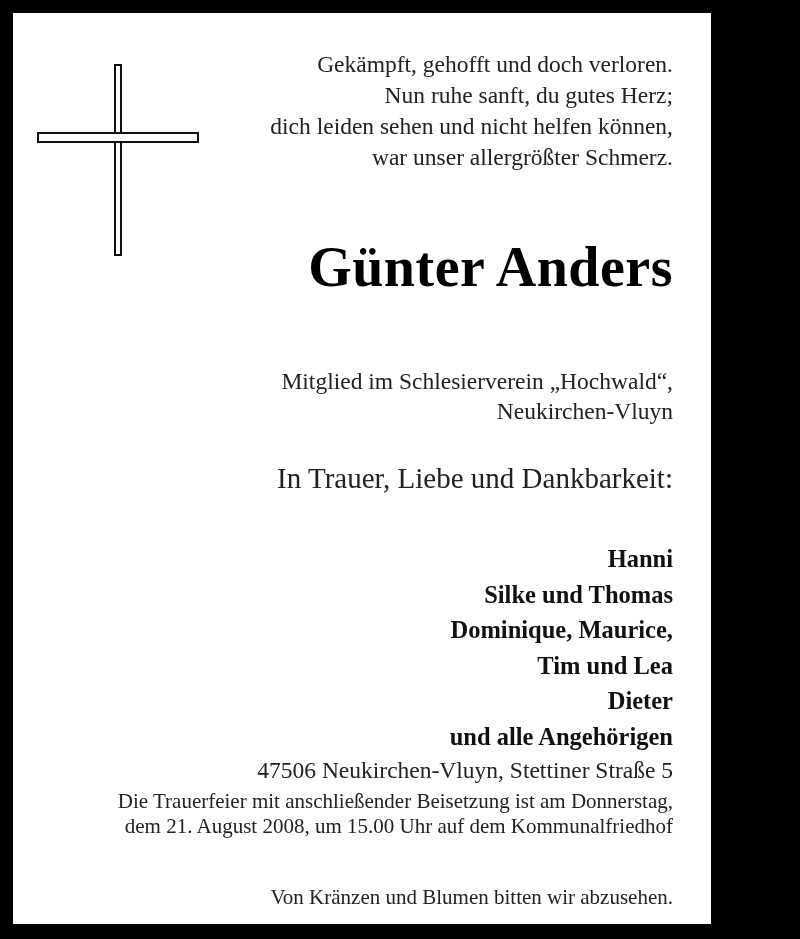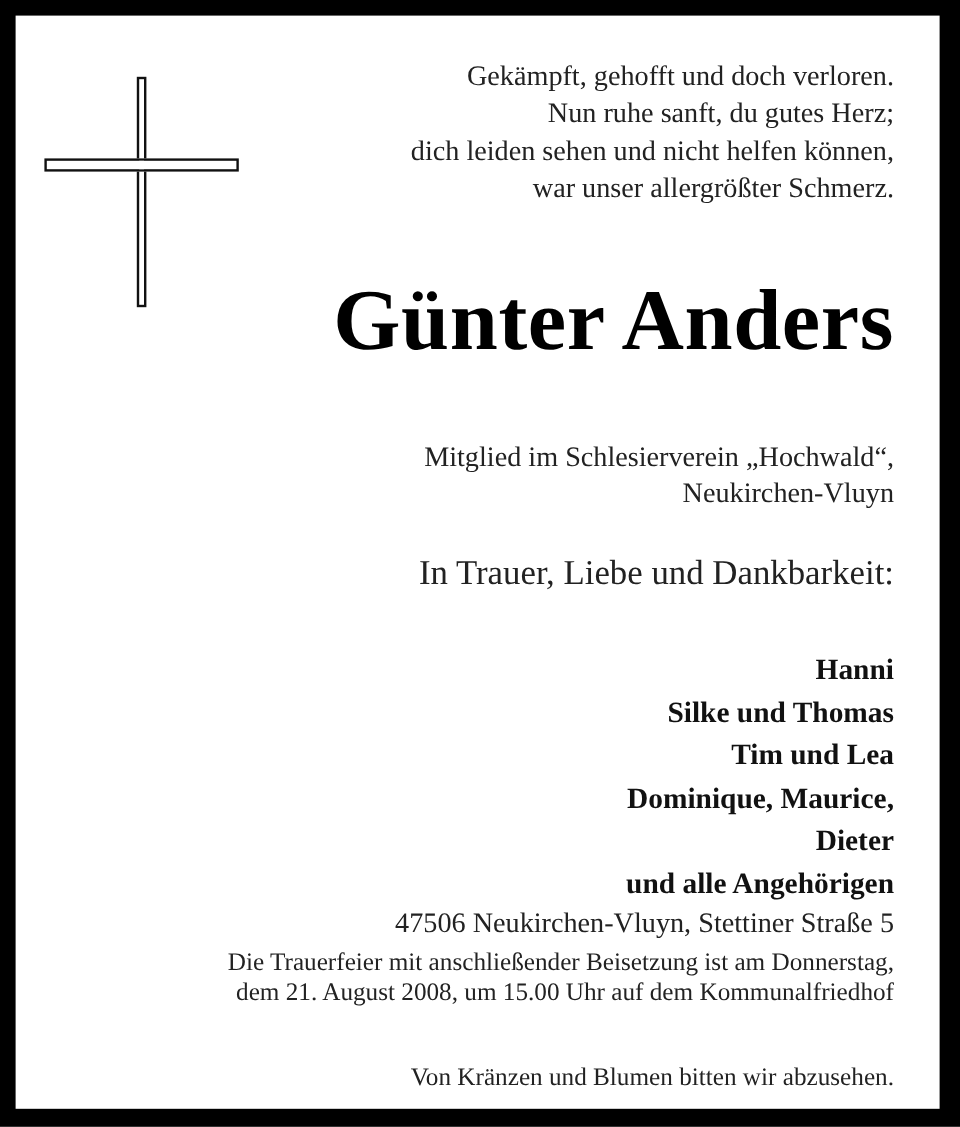--- a/index.html
+++ b/index.html
@@ -4,37 +4,37 @@
   <style>
     html, body { margin: 0; padding: 0; }
     body {
       width: 800px; height: 939px; background: #000;
       position: relative; overflow: hidden;
       font-family: "Liberation Serif", "DejaVu Serif", serif;
       color: #111;
     }
     .sheet {
       position: absolute; left: 13px; top: 13px;
-      width: 770px; height: 911px; background: #fff;
+      width: 698px; height: 911px; background: #fff;
     }
     .cross { position: absolute; left: 24px; top: 51px; width: 162px; height: 194px; }
     .cross .v {
       position: absolute; left: 77px; top: 0; width: 8px; height: 192px;
       border: 2px solid #111; background: #fff; box-sizing: border-box;
     }
     .cross .h {
       position: absolute; left: 0; top: 68px; width: 162px; height: 11px;
       border: 2px solid #111; background: #fff; box-sizing: border-box;
     }
     .cross .vi {
       position: absolute; left: 79px; top: 70px; width: 4px; height: 7px; background:#fff;
     }
     .right { position: absolute; right: 38px; text-align: right; }
     .poem { top: 36px; font-size: 23.5px; line-height: 31px; color: #222; }
-    .name { top: 214px; font-size: 72px; font-weight: bold; line-height: 80px; letter-spacing: 0.5px; color: #000; }
+    .name { top: 214px; font-size: 56px; font-weight: bold; line-height: 80px; letter-spacing: 0.5px; color: #000; }
     .dates { top: 304px; font-size: 23.5px; line-height: 30px; color: #222; }
     .dates span.gap { display: inline-block; width: 68px; }
     .member { top: 353px; font-size: 23.5px; line-height: 30px; color: #222; margin-left: 35px; }
     .intro { top: 450px; font-size: 29px; line-height: 30px; color: #222; }
     .family { top: 528px; font-size: 24.5px; line-height: 35.5px; font-weight: bold; color: #111; }
     .address { top: 742px; font-size: 23.5px; line-height: 30px; color: #222; }
     .funeral { top: 776px; font-size: 21px; line-height: 25px; color: #222; }
     .flowers { top: 871px; font-size: 21px; line-height: 26px; color: #222; }
     .line { display: block; white-space: nowrap; }
   </style>
@@ -62,22 +62,22 @@
   <div class="right member">
     <span class="line">Mitglied im Schlesierverein „Hochwald“,</span>
     <span class="line">Neukirchen-Vluyn</span>
   </div>
 
   <div class="right intro">In Trauer, Liebe und Dankbarkeit:</div>
 
   <div class="right family">
     <span class="line">Hanni</span>
     <span class="line">Silke und Thomas</span>
+    <span class="line">Dominique, Maurice,</span>
     <span class="line">Tim und Lea</span>
-    <span class="line">Dominique, Maurice,</span>
     <span class="line">Dieter</span>
     <span class="line">und alle Angehörigen</span>
   </div>
 
   <div class="right address">47506 Neukirchen-Vluyn, Stettiner Straße 5</div>
 
   <div class="right funeral">
     <span class="line">Die Trauerfeier mit anschließender Beisetzung ist am Donnerstag,</span>
     <span class="line">dem 21. August 2008, um 15.00 Uhr auf dem Kommunalfriedhof</span>
   </div>

